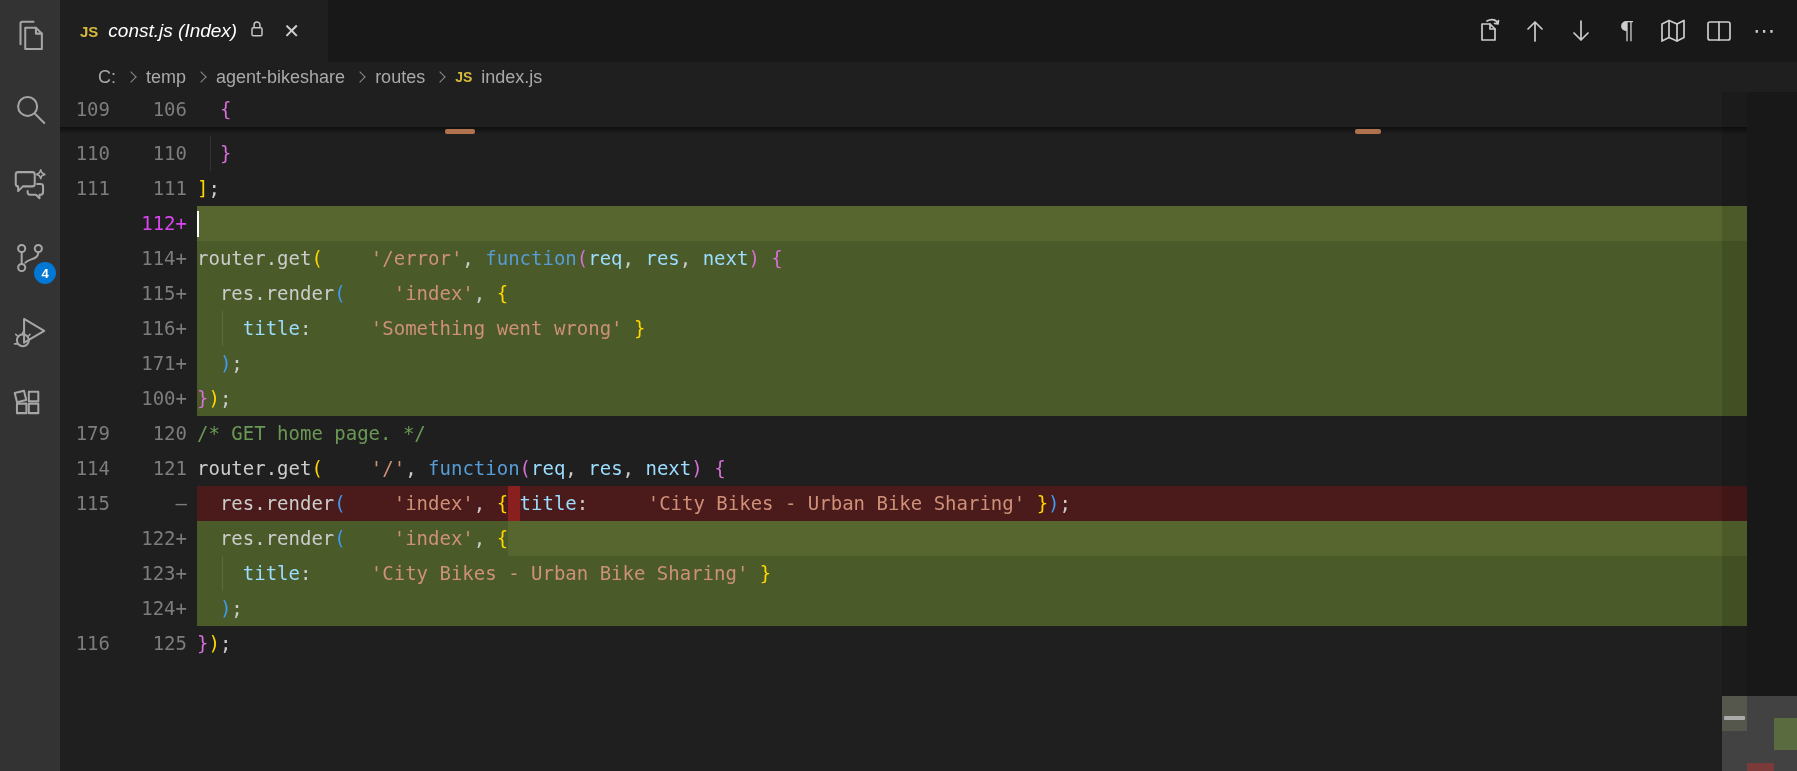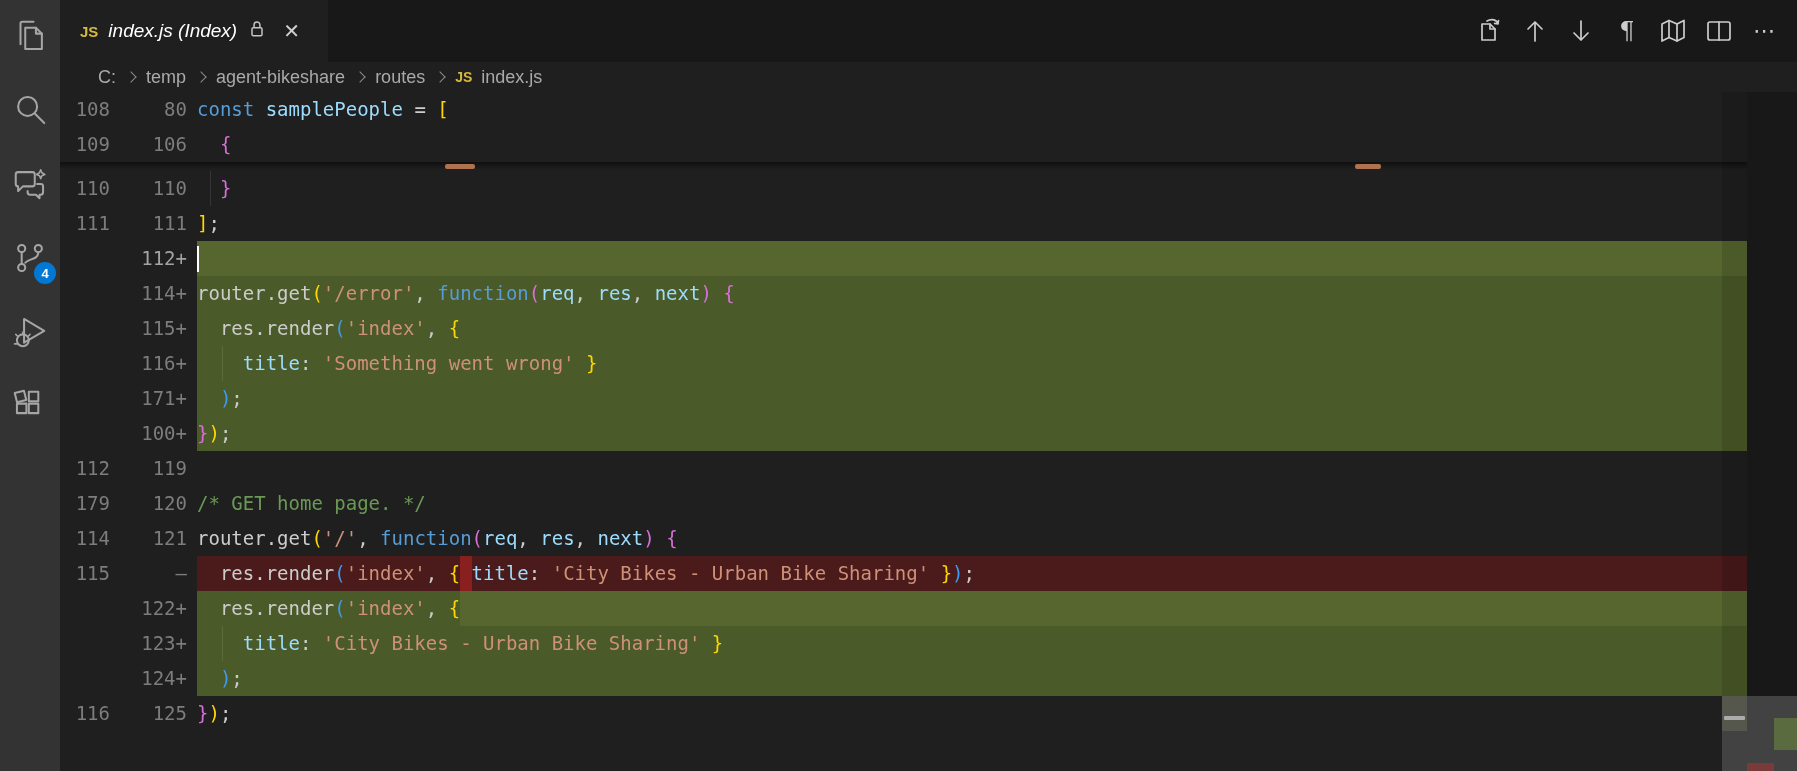--- a/index.html
+++ b/index.html
@@ -37,29 +37,29 @@
     font-family:"DejaVu Sans Mono","Liberation Mono",monospace;font-size:19px;}
   .row{display:flex;height:35px;line-height:35px;white-space:pre;position:relative;}
   .gutter{flex:0 0 137px;display:flex;color:#7d7d7d;background:var(--editor-bg);z-index:2;}
   .ln-l{width:50px;text-align:right;}
   .ln-r{width:87px;text-align:right;padding-right:10px;}
   .code{flex:1;display:flex;position:relative;}
   .row-add .code{background:var(--add-bg);}
   .row-addem .code{background:var(--add-em-bg);}
   .row-del .code{background:var(--del-bg);}
   .row-sticky{background:var(--editor-bg);}
-  .row-addem .ln-r{color:#a3a3a3;}
+  .row-addem .ln-r{color:#d946ef;}
   .sliver{height:9px;position:relative;background:linear-gradient(180deg,rgba(0,0,0,.5),rgba(0,0,0,0) 85%),var(--editor-bg);}
   .dash{position:absolute;height:5px;border-radius:2px;background:#b0714f;top:2px;}
   .fill-em{flex:1;background:var(--add-em-bg);}
   .seg-emphband{background:var(--del-em-bg);}
   .caret{border-left:2.5px solid #ffffff;align-self:center;height:26px;}
   .guide{position:absolute;top:0;bottom:0;width:1px;background:rgba(255,255,255,0.10);}
   
-  .seg-kw{color:var(--tok-kw);} .seg-str{color:var(--tok-str);} .seg-com{color:var(--tok-com);}
+  .seg-kw{color:var(--tok-kw);} .seg-str{color:var(--tok-str);margin-left:48px;} .seg-com{color:var(--tok-com);}
   .seg-id{color:var(--tok-id);} .seg-prop{color:var(--tok-prop);}
   .seg-y{color:var(--tok-y);} .seg-p{color:var(--tok-p);} .seg-b{color:var(--tok-b);}
   .seg-ann{color:#8f8f8f;}
   
   .right-rail{position:absolute;left:1687px;top:92px;width:50px;height:679px;background:#181818;}
   .right-shade{position:absolute;right:0;top:0;width:25px;height:100%;background:rgba(0,0,0,0.12);pointer-events:none;z-index:3;}
   .minimap{position:absolute;left:1662px;top:696px;width:75px;height:75px;background:#424242;z-index:40;cursor:pointer;}
   .mm-slider{position:absolute;left:0;top:0;width:25px;height:35px;background:#55574d;}
   .mm-dash{position:absolute;left:2px;top:20px;width:21px;height:4px;background:#ababab;border-radius:1px;}
   .mm-add{position:absolute;background:var(--mm-green);}
@@ -113,21 +113,21 @@
           <rect x="15" y="4" width="8" height="8"></rect>
           <rect x="4" y="4" width="8" height="8" transform="rotate(-14 8 8)"></rect>
         </svg></span>
     </div>
   </div>
 
 <div class="main">
   <div class="tabbar">
     <div class="tab">
       <span class="js-badge">JS</span>
-      <span class="tab-title">index.js (Index)</span>
+      <span class="tab-title">const.js (Index)</span>
       <span class="lock">
         <svg width="20" height="20" viewBox="0 0 24 24">
             <rect x="6" y="10.5" width="12" height="9.5" rx="1.5"></rect>
             <path d="M8.5 10.5V7a3.5 3.5 0 0 1 7 0v3.5"></path>
           </svg>
       </span>
       <span class="close">✕</span>
     </div>
     <div class="toolbar" id="toolbar">
         <div class="tb-item">
@@ -175,35 +175,33 @@
       <span class="crumb">agent-bikeshare</span>
       <span class="crumb-sep"></span>
       <span class="crumb">routes</span>
       <span class="crumb-sep"></span>
       <span class="crumb crumb-js">JS</span>
       <span class="crumb">index.js</span>
     </div>
 
   <div class="editor" id="editor">
     <div class="right-shade"></div>
-  <div class="row row-sticky"><div class="gutter"><span class="ln-l">108</span><span class="ln-r">80</span></div><div class="code"><span class="seg-kw">const</span><span class="seg-id"> </span><span class="seg-prop">samplePeople</span><span class="seg-id"> = </span><span class="seg-y">[</span></div></div>
       <div class="row row-sticky"><div class="gutter"><span class="ln-l">109</span><span class="ln-r">106</span></div><div class="code"><span class="seg-id">  </span><span class="seg-p">{</span></div></div>
       <div class="sliver">
         <div class="dash" style="left: 385px; width: 30px;"></div>
         <div class="dash" style="left: 1295px; width: 26px;"></div>
       </div>
       <div class="row row-ctx"><div class="gutter"><span class="ln-l">110</span><span class="ln-r">110</span></div><div class="code"><span class="guide" style="left: 13px;"></span><span class="seg-id">  </span><span class="seg-p">}</span></div></div>
       <div class="row row-ctx"><div class="gutter"><span class="ln-l">111</span><span class="ln-r">111</span></div><div class="code"><span class="seg-y">]</span><span class="seg-id">;</span></div></div>
       <div class="row row-addem"><div class="gutter"><span class="ln-l"></span><span class="ln-r">112+</span></div><div class="code"><span class="caret"></span></div></div>
       <div class="row row-add"><div class="gutter"><span class="ln-l"></span><span class="ln-r">114+</span></div><div class="code"><span class="seg-id">router.get</span><span class="seg-y">(</span><span class="seg-str">'/error'</span><span class="seg-id">, </span><span class="seg-kw">function</span><span class="seg-p">(</span><span class="seg-prop">req</span><span class="seg-id">, </span><span class="seg-prop">res</span><span class="seg-id">, </span><span class="seg-prop">next</span><span class="seg-p">)</span><span class="seg-id"> </span><span class="seg-p">{</span></div></div>
       <div class="row row-add"><div class="gutter"><span class="ln-l"></span><span class="ln-r">115+</span></div><div class="code"><span class="seg-id">  res.render</span><span class="seg-b">(</span><span class="seg-str">'index'</span><span class="seg-id">, </span><span class="seg-y">{</span></div></div>
       <div class="row row-add"><div class="gutter"><span class="ln-l"></span><span class="ln-r">116+</span></div><div class="code"><span class="guide" style="left: 25px;"></span><span class="seg-id">    </span><span class="seg-prop">title</span><span class="seg-id">: </span><span class="seg-str">'Something went wrong'</span><span class="seg-id"> </span><span class="seg-y">}</span></div></div>
       <div class="row row-add"><div class="gutter"><span class="ln-l"></span><span class="ln-r">171+</span></div><div class="code"><span class="seg-id">  </span><span class="seg-b">)</span><span class="seg-id">;</span></div></div>
       <div class="row row-add"><div class="gutter"><span class="ln-l"></span><span class="ln-r">100+</span></div><div class="code"><span class="seg-p">}</span><span class="seg-y">)</span><span class="seg-id">;</span></div></div>
-      <div class="row row-ctx"><div class="gutter"><span class="ln-l">112</span><span class="ln-r">119</span></div><div class="code"></div></div>
       <div class="row row-ctx"><div class="gutter"><span class="ln-l">179</span><span class="ln-r">120</span></div><div class="code"><span class="seg-com">/* GET home page. */</span></div></div>
       <div class="row row-ctx"><div class="gutter"><span class="ln-l">114</span><span class="ln-r">121</span></div><div class="code"><span class="seg-id">router.get</span><span class="seg-y">(</span><span class="seg-str">'/'</span><span class="seg-id">, </span><span class="seg-kw">function</span><span class="seg-p">(</span><span class="seg-prop">req</span><span class="seg-id">, </span><span class="seg-prop">res</span><span class="seg-id">, </span><span class="seg-prop">next</span><span class="seg-p">)</span><span class="seg-id"> </span><span class="seg-p">{</span></div></div>
       <div class="row row-del"><div class="gutter"><span class="ln-l">115</span><span class="ln-r">–</span></div><div class="code"><span class="seg-id">  res.render</span><span class="seg-b">(</span><span class="seg-str">'index'</span><span class="seg-id">, </span><span class="seg-y">{</span><span class="seg-emphband"> </span><span class="seg-prop">title</span><span class="seg-id">: </span><span class="seg-str">'City Bikes - Urban Bike Sharing'</span><span class="seg-id"> </span><span class="seg-y">}</span><span class="seg-b">)</span><span class="seg-id">;</span></div></div>
       <div class="row row-add"><div class="gutter"><span class="ln-l"></span><span class="ln-r">122+</span></div><div class="code"><span class="seg-id">  res.render</span><span class="seg-b">(</span><span class="seg-str">'index'</span><span class="seg-id">, </span><span class="seg-y">{</span><span class="fill-em"></span></div></div>
       <div class="row row-add"><div class="gutter"><span class="ln-l"></span><span class="ln-r">123+</span></div><div class="code"><span class="guide" style="left: 25px;"></span><span class="seg-id">    </span><span class="seg-prop">title</span><span class="seg-id">: </span><span class="seg-str">'City Bikes - Urban Bike Sharing'</span><span class="seg-id"> </span><span class="seg-y">}</span></div></div>
       <div class="row row-add"><div class="gutter"><span class="ln-l"></span><span class="ln-r">124+</span></div><div class="code"><span class="seg-id">  </span><span class="seg-b">)</span><span class="seg-id">;</span></div></div>
       <div class="row row-ctx"><div class="gutter"><span class="ln-l">116</span><span class="ln-r">125</span></div><div class="code"><span class="seg-p">}</span><span class="seg-y">)</span><span class="seg-id">;</span></div></div>
     </div>
 
   <div class="right-rail"></div>

